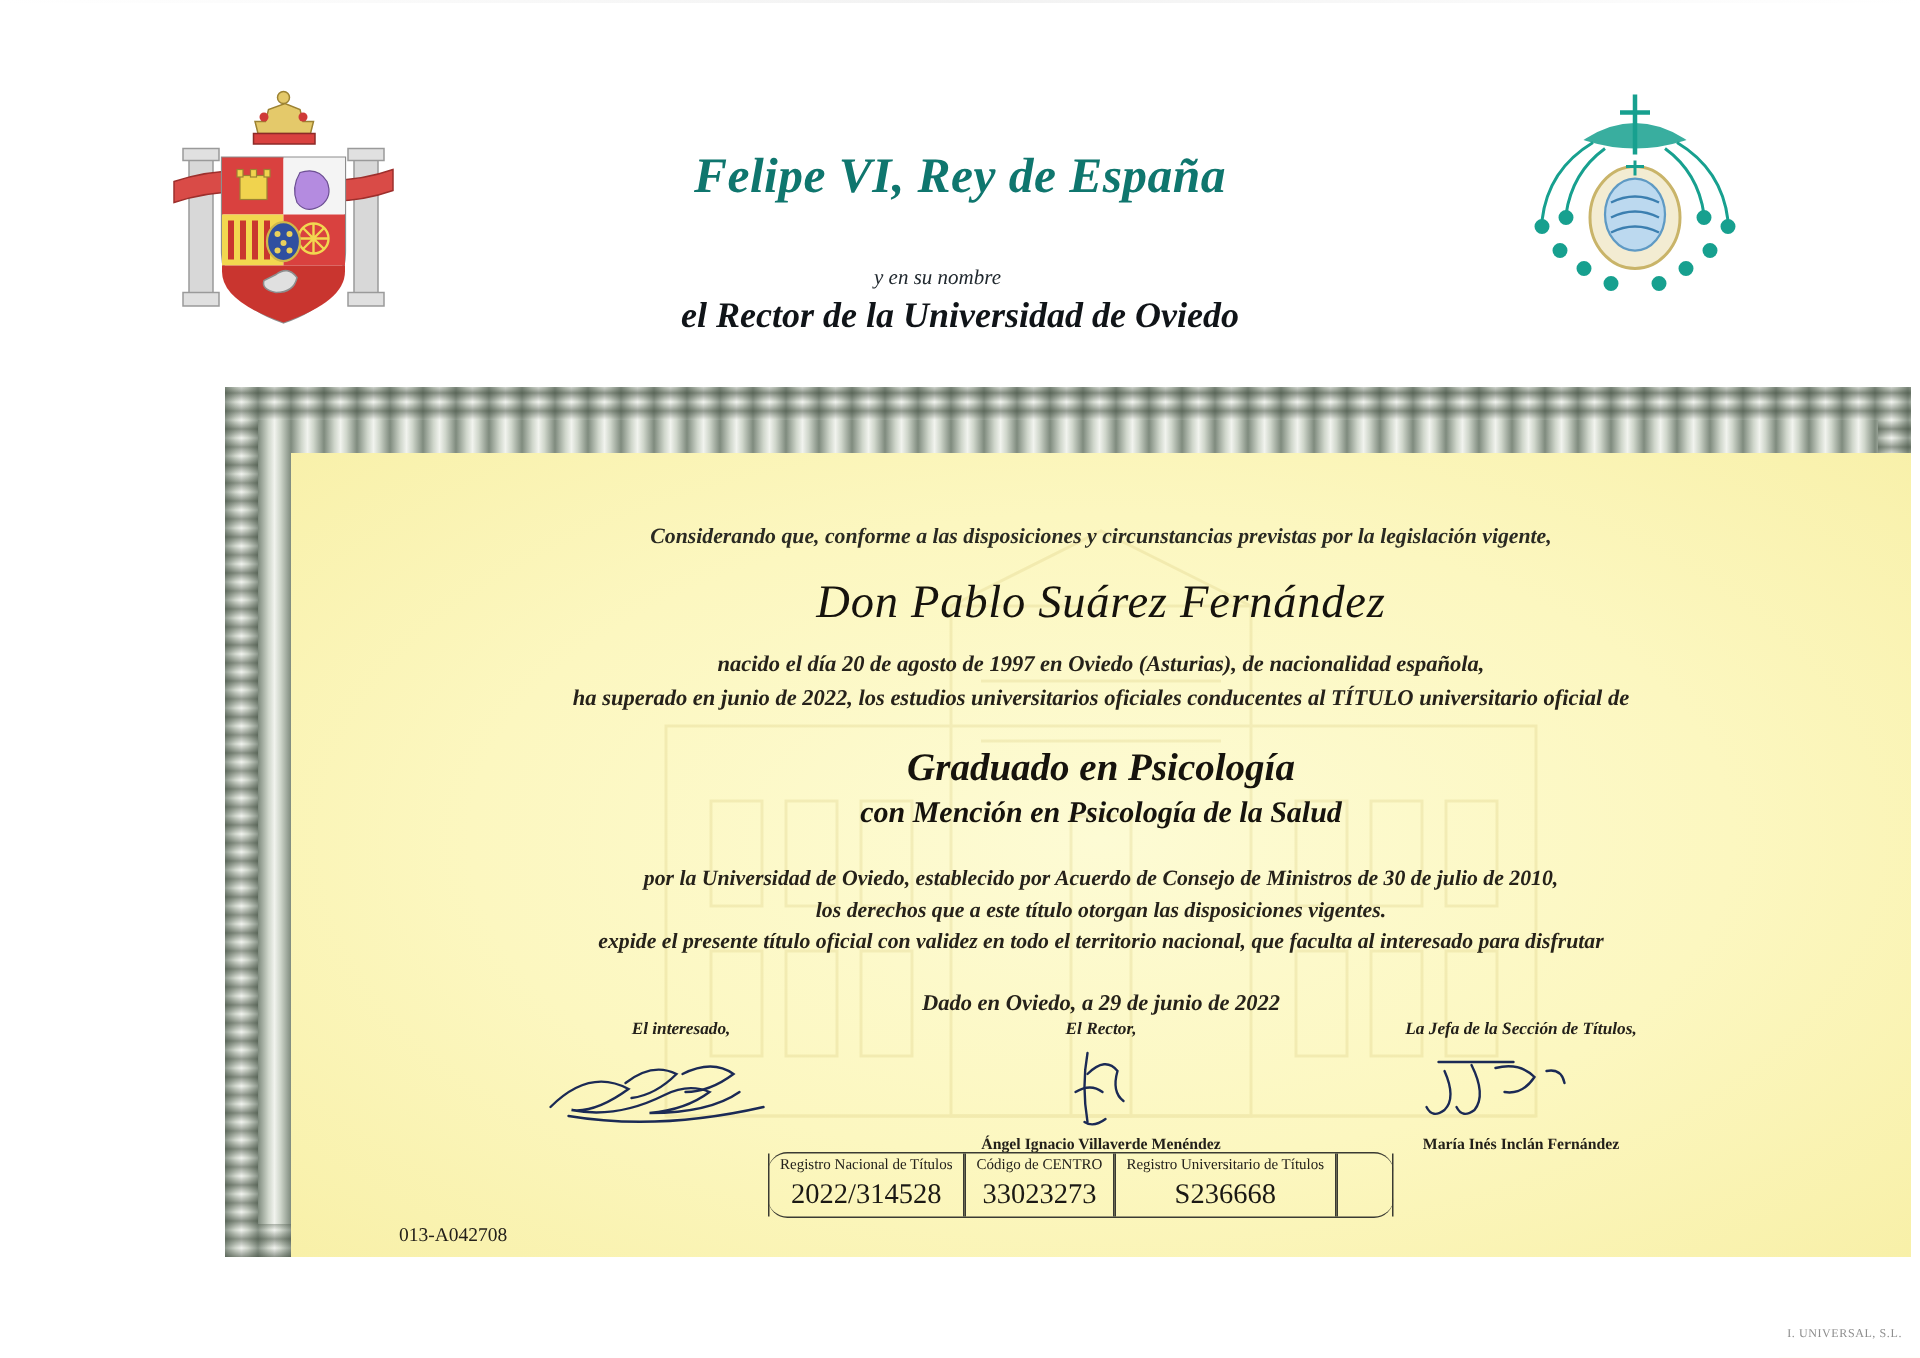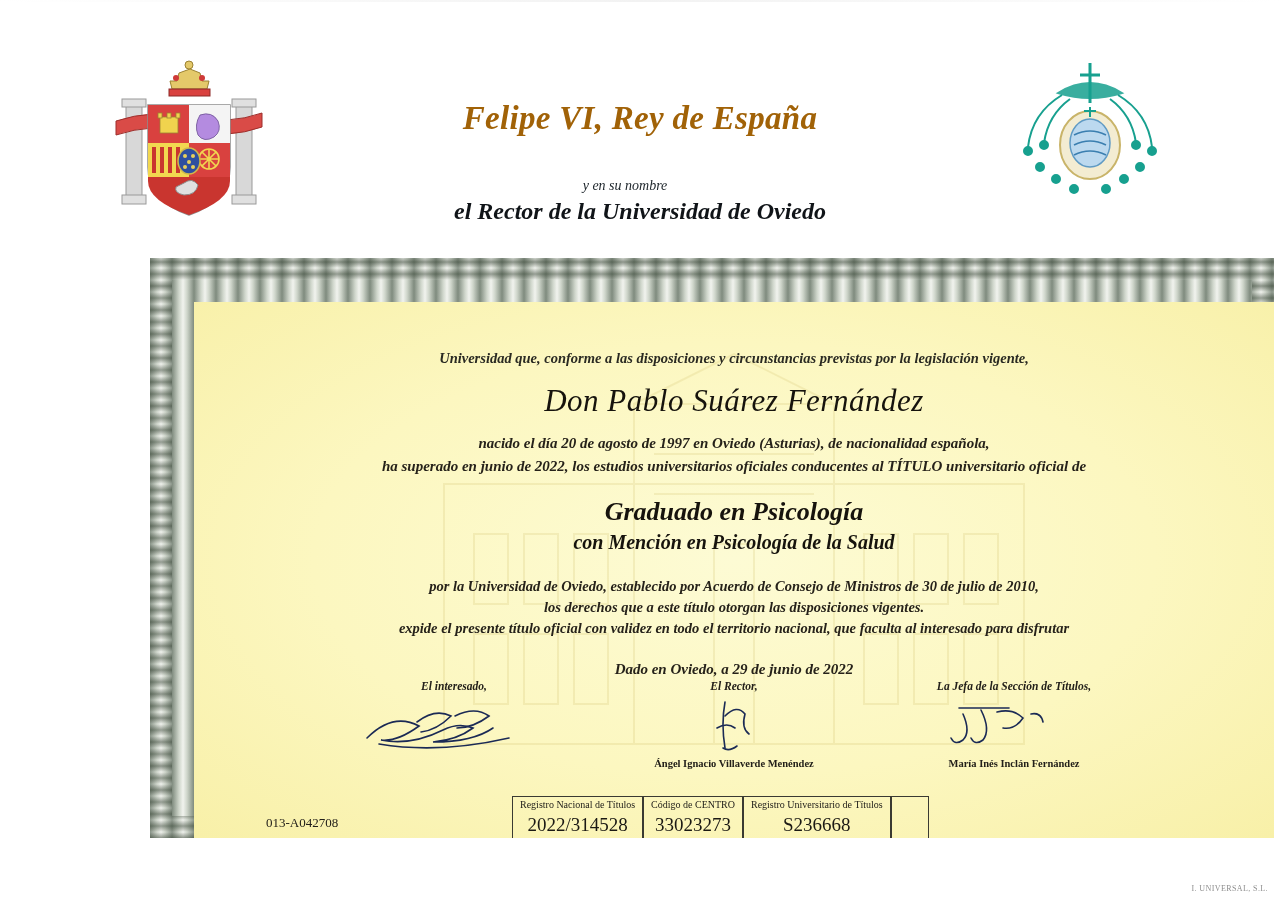--- a/index.html
+++ b/index.html
@@ -27,21 +27,21 @@
   .king-title {
     position: absolute;
     top: 100px;
     left: 0;
     width: 1280px;
     text-align: center;
     font-family: "Liberation Serif", serif;
     font-weight: bold;
     font-style: italic;
     font-size: 33px;
-    color: #a16207;
+    color: #0f766e;
     letter-spacing: 0.3px;
   }
   .in-his-name {
     position: absolute;
     top: 178px;
     left: 0;
     width: 1250px;
     text-align: center;
     font-size: 14px;
     font-style: italic;
@@ -221,25 +221,26 @@
     font-weight: bold;
     color: #23201a;
     margin-top: 2px;
   }
   .sig-name.empty { visibility: hidden; }
 
   
   .registry {
     position: absolute;
     left: 318px;
-    top: 494px;
+    top: 466px;
     z-index: 3;
     display: flex;
     border-top: 1px solid #3a3a32;
     border-bottom: 1px solid #3a3a32;
+    border-radius: 13px;
   }
   .reg-cell {
     border-left: 1px solid #3a3a32;
     border-right: 1px solid #3a3a32;
     padding: 2px 7px 3px 7px;
     text-align: center;
   }
   .reg-head {
     font-size: 10px;
     font-weight: normal;
@@ -409,21 +410,21 @@
             <rect x="480" y="300" width="34" height="70"></rect>
           <rect x="530" y="300" width="34" height="70"></rect>
             <rect x="580" y="300" width="34" height="70"></rect>
         </g>
         <path d="M270 120 h160 M270 160 h160"></path>
         <path d="M60 410 h580"></path>
       </g>
     </svg>
 
     <div class="cert-body">
-      <div class="line-considering">Universidad que, conforme a las disposiciones y circunstancias previstas por la legislación vigente,</div>
+      <div class="line-considering">Considerando que, conforme a las disposiciones y circunstancias previstas por la legislación vigente,</div>
       <div class="student-name">Don Pablo Suárez Fernández</div>
       <div class="line-birth">nacido el día 20 de agosto de 1997 en Oviedo (Asturias), de nacionalidad española,</div>
       <div class="line-completed">ha superado en junio de 2022, los estudios universitarios oficiales conducentes al TÍTULO universitario oficial de</div>
       <div class="degree-title">Graduado en Psicología</div>
       <div class="degree-mention">con Mención en Psicología de la Salud</div>
       <div class="legal-block">
         <div>por la Universidad de Oviedo, establecido por Acuerdo de Consejo de Ministros de 30 de julio de 2010,</div>
         <div>los derechos que a este título otorgan las disposiciones vigentes.</div>
         <div>expide el presente título oficial con validez en todo el territorio nacional, que faculta al interesado para disfrutar</div>
       </div>

